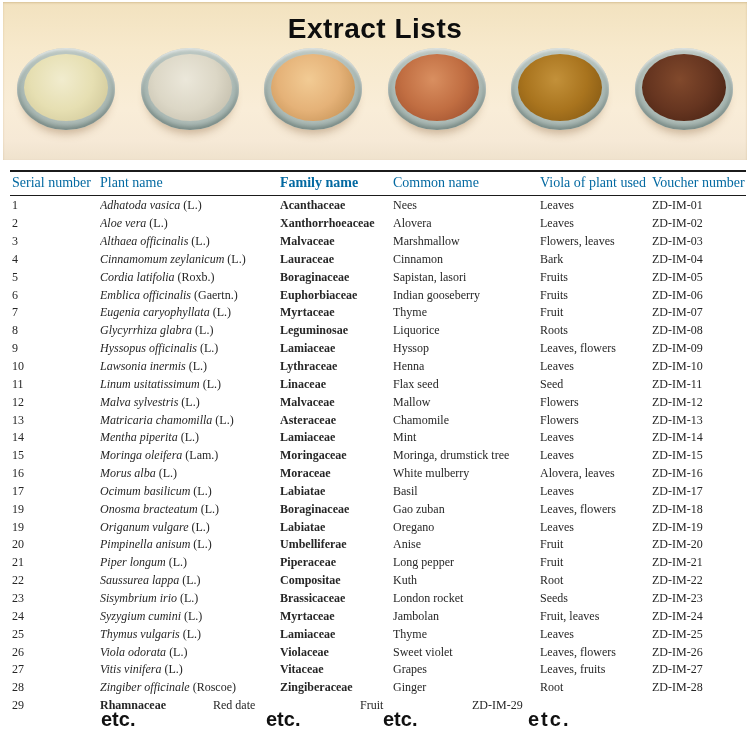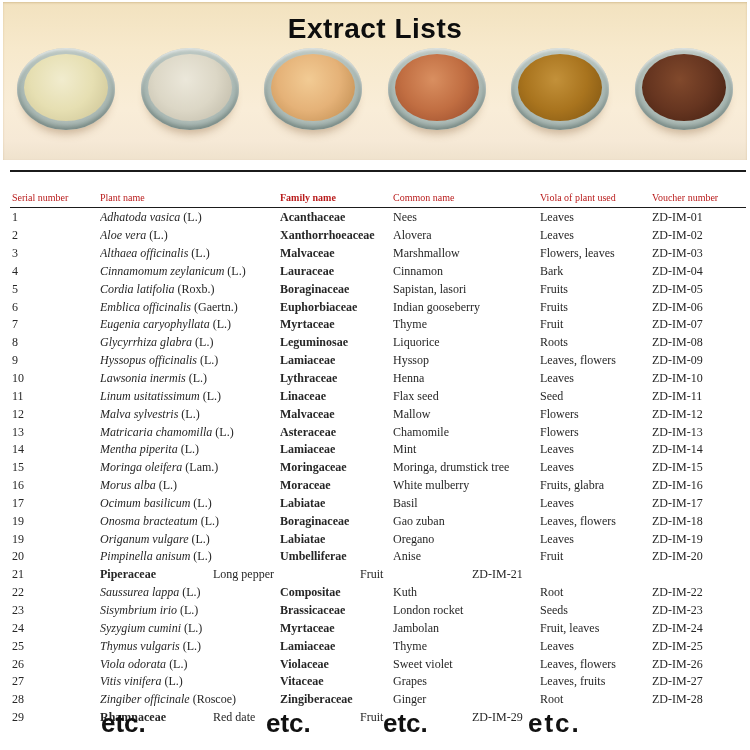--- a/index.html
+++ b/index.html
@@ -33,36 +33,36 @@
   }
   .powder{position:absolute;left:7px;right:7px;top:6px;bottom:9px;border-radius:50%;}
 
   
   .table{
     position:absolute;top:170px;left:10px;width:736px;
   }
   .thead{
     display:flex;align-items:baseline;
     border-top:2.5px solid #1b1b1b;border-bottom:1.5px solid #1b1b1b;
-    padding:20px 0 4px 0;font-size:10px;color:#b91c1c;
+    padding:3px 0 4px 0;font-size:14px;color:#0369a1;
   }
   .tbody{padding-top:1px;}
   .tr{display:flex;align-items:center;height:17.85px;font-size:12px;}
   .td,.th{overflow:hidden;white-space:nowrap;}
   .c0{width:88px;padding-left:2px;}
   .c1{width:180px;}
   .c2{width:113px;font-weight:bold;}
   .c3{width:147px;}
   .c4{width:112px;}
   .c5{flex:1;}
   .plant-i{font-style:italic;}
 
   
   .etcrow{position:absolute;top:708px;left:0;width:750px;height:38px;
-    font-family:"Liberation Sans", sans-serif;font-weight:bold;font-size:26px;color:#111;}
+    font-family:"Liberation Sans", sans-serif;font-weight:bold;font-size:20px;color:#111;}
   .etc{position:absolute;top:0;}
   .etc:nth-child(1){left:101px;}
   .etc:nth-child(2){left:266px;}
   .etc:nth-child(3){left:383px;}
   .etc:nth-child(4){left:528px;letter-spacing:2px;}
 </style>
 </head>
 <body>
 
 <div class="page">
@@ -219,21 +219,21 @@
           <span class="td c2">Moringaceae</span>
           <span class="td c3">Moringa, drumstick tree</span>
           <span class="td c4">Leaves</span>
           <span class="td c5">ZD-IM-15</span>
         </div>
         <div class="tr">
           <span class="td c0">16</span>
           <span class="td c1"><span class="plant-i">Morus alba</span> (L.)</span>
           <span class="td c2">Moraceae</span>
           <span class="td c3">White mulberry</span>
-          <span class="td c4">Fruits, glabra</span>
+          <span class="td c4">Alovera, leaves</span>
           <span class="td c5">ZD-IM-16</span>
         </div>
         <div class="tr">
           <span class="td c0">17</span>
           <span class="td c1"><span class="plant-i">Ocimum basilicum</span> (L.)</span>
           <span class="td c2">Labiatae</span>
           <span class="td c3">Basil</span>
           <span class="td c4">Leaves</span>
           <span class="td c5">ZD-IM-17</span>
         </div>
@@ -256,20 +256,21 @@
         <div class="tr">
           <span class="td c0">20</span>
           <span class="td c1"><span class="plant-i">Pimpinella anisum</span> (L.)</span>
           <span class="td c2">Umbelliferae</span>
           <span class="td c3">Anise</span>
           <span class="td c4">Fruit</span>
           <span class="td c5">ZD-IM-20</span>
         </div>
         <div class="tr">
           <span class="td c0">21</span>
+          <span class="td c1"><span class="plant-i">Piper longum</span> (L.)</span>
           <span class="td c2">Piperaceae</span>
           <span class="td c3">Long pepper</span>
           <span class="td c4">Fruit</span>
           <span class="td c5">ZD-IM-21</span>
         </div>
         <div class="tr">
           <span class="td c0">22</span>
           <span class="td c1"><span class="plant-i">Saussurea lappa</span> (L.)</span>
           <span class="td c2">Compositae</span>
           <span class="td c3">Kuth</span>

